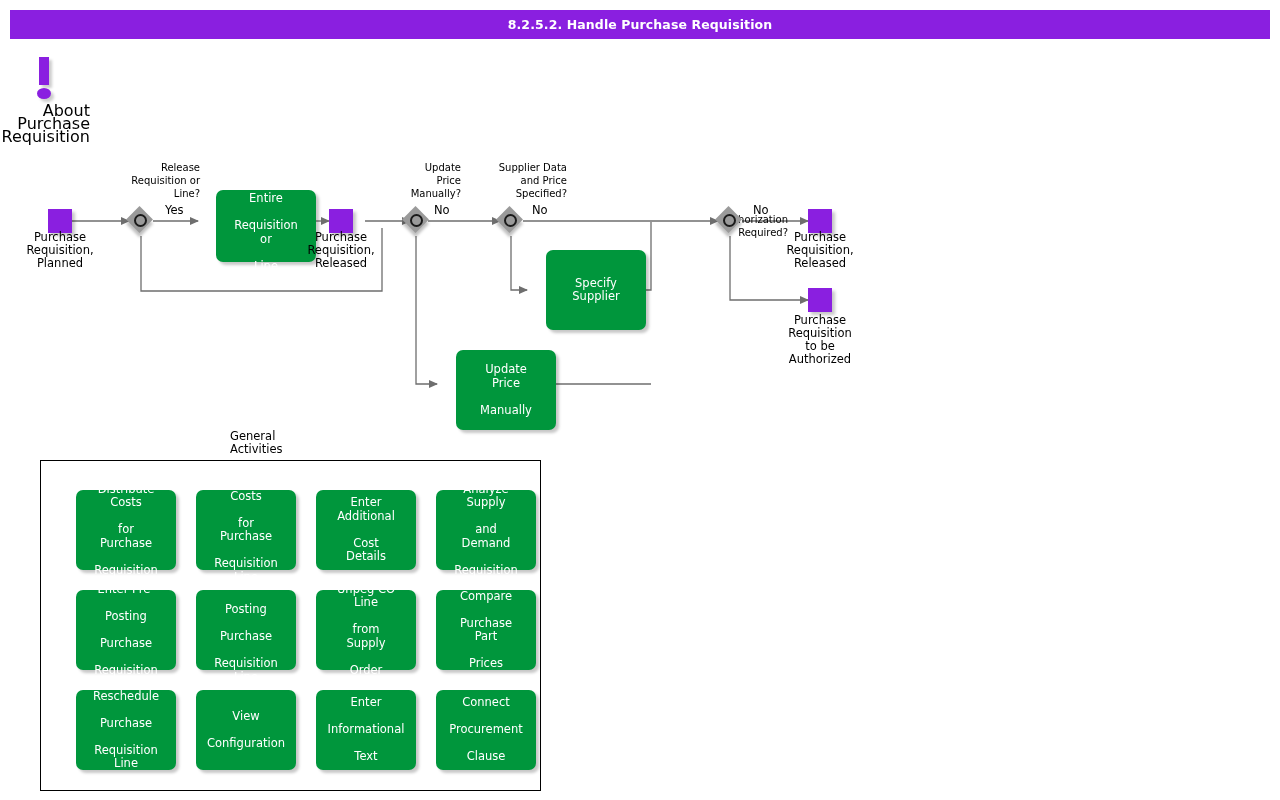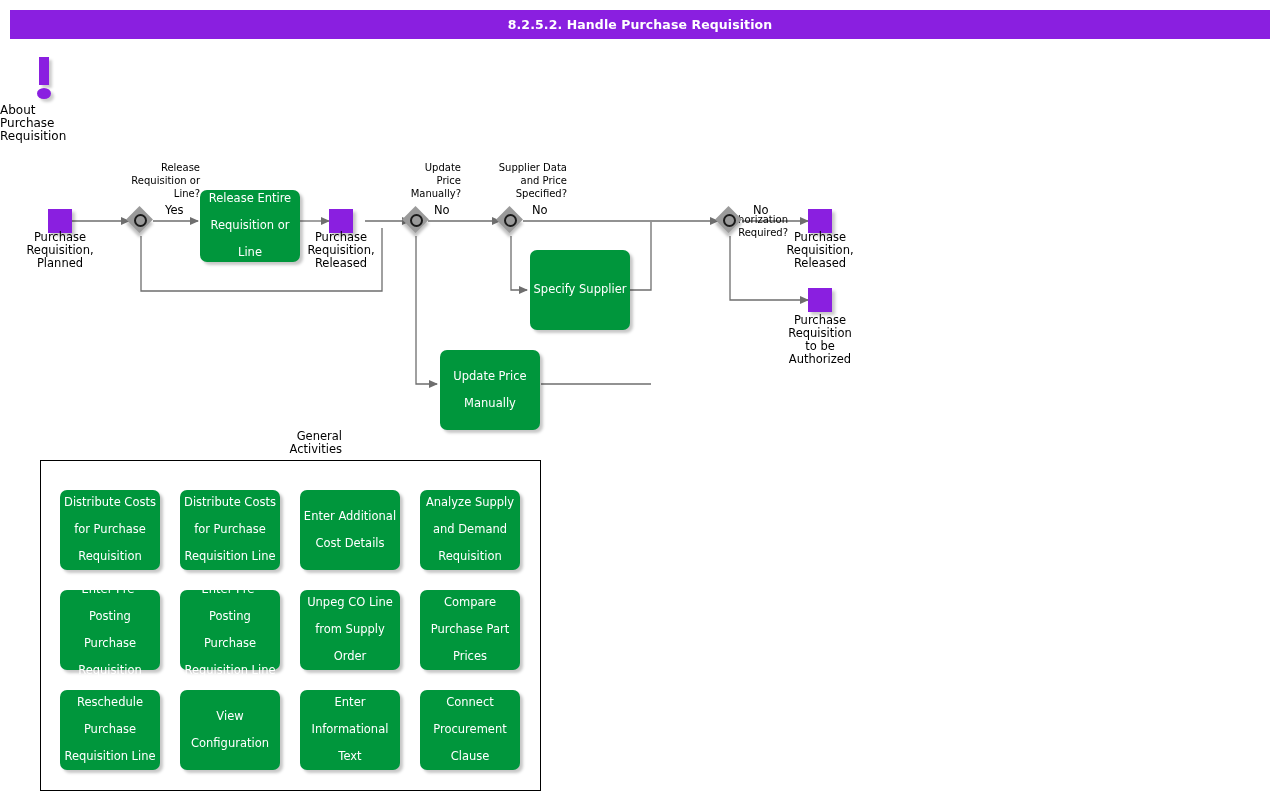--- a/index.html
+++ b/index.html
@@ -53,22 +53,23 @@
     background: #00963C;
     border-radius: 7px;
     box-shadow: 3px 3px 3px rgba(0,0,0,0.22);
     color: #ffffff;
     display: flex;
     align-items: center;
     justify-content: center;
     text-align: center;
     font-size: 11.5px;
     line-height: 13.5px;
-    padding: 0;
+    padding: 18px;
     box-sizing: border-box;
+    margin-left: 16px;
   }
   .act span { display: block; }
 
   
   .state {
     position: absolute;
     width: 24px;
     height: 24px;
     background: #8A1FE0;
     box-shadow: 3px 3px 3px rgba(0,0,0,0.22);
@@ -132,30 +133,30 @@
   .about-icon .dot {
     position: absolute;
     left: 7px; top: 31px;
     width: 14px; height: 11px;
     background: #8A1FE0;
     border-radius: 50%;
     box-shadow: 3px 3px 3px rgba(0,0,0,0.20);
   }
   .about-label {
     position: absolute;
-    text-align: left;
-    font-size: 12px;
+    text-align: right;
+    font-size: 16px;
     line-height: 13px;
     color: #000000;
   }
 
   
   .ga-title {
     position: absolute;
-    text-align: right;
+    text-align: left;
     font-size: 11.5px;
     line-height: 13px;
     color: #000000;
   }
   .ga-box {
     position: absolute;
     left: 40px;
     top: 460px;
     width: 501px;
     height: 331px;

